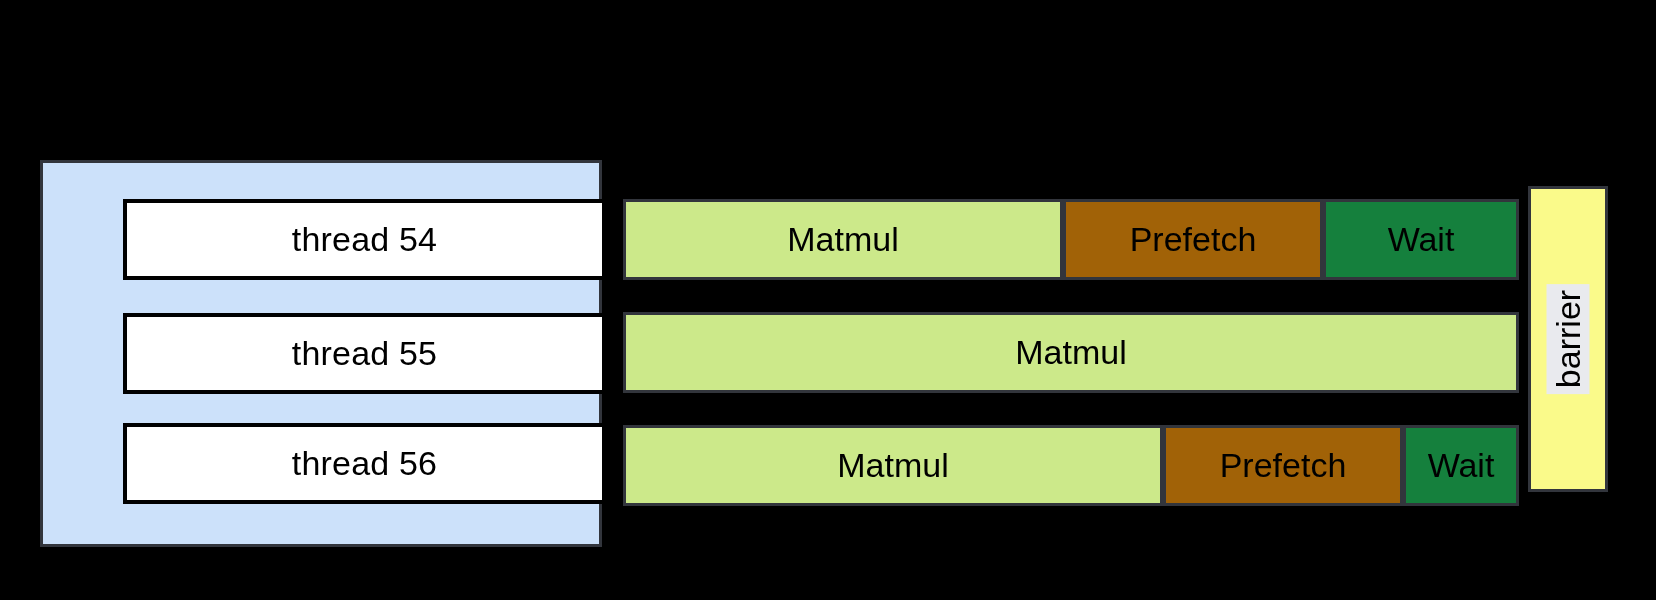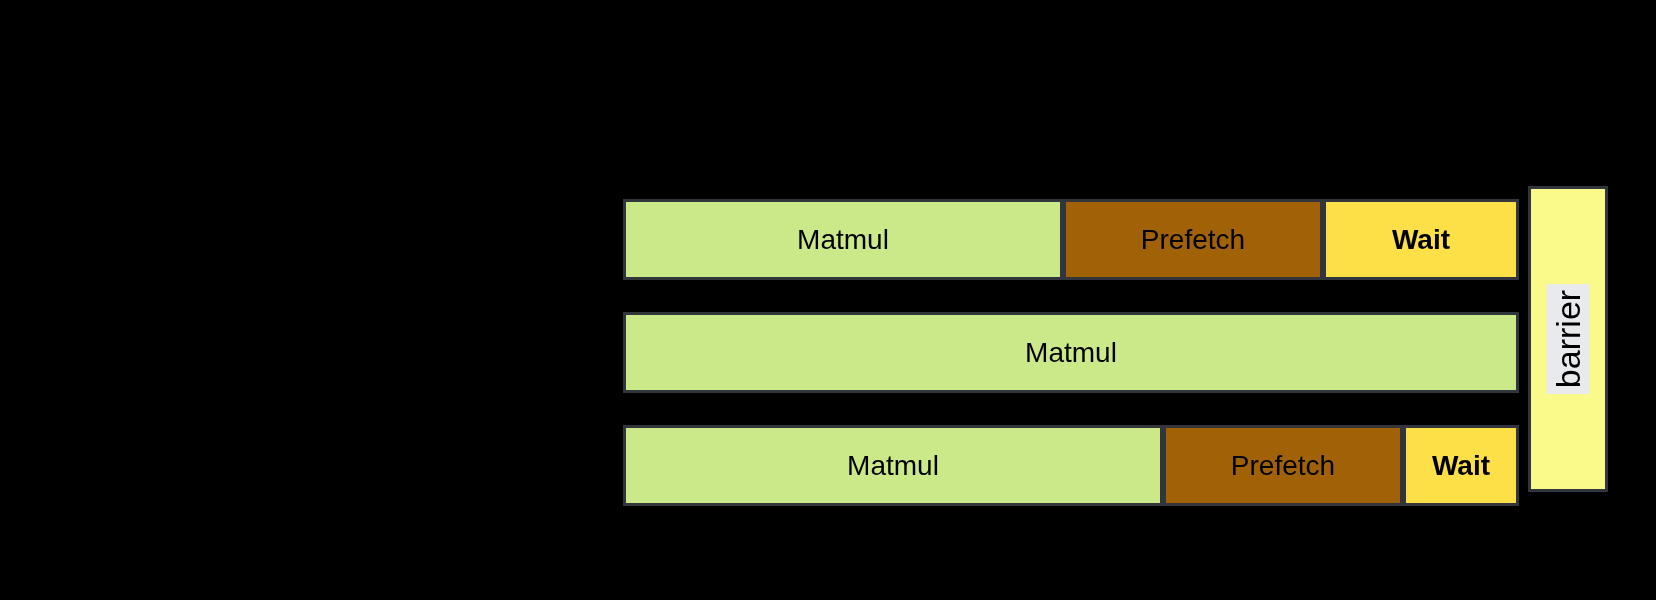--- a/index.html
+++ b/index.html
@@ -27,26 +27,26 @@
     color:#000;font-size:34px;letter-spacing:.2px;
   }
 
   
   .bar{
     position:absolute;
     height:81px;
     box-sizing:border-box;
     border:3px solid #32353c;
     display:flex;align-items:center;justify-content:center;
-    color:#000;font-size:28px;white-space:nowrap;
+    color:#000;font-size:34px;white-space:nowrap;
     overflow:hidden;
   }
   .seg-matmul{background:#cce98a;}
   .seg-prefetch{background:#a16207;}
-  .seg-wait{background:#fde047;font-weight:bold;}
+  .seg-wait{background:#15803d;}
 
   
   .barrier{
     position:absolute;
     left:1528px;top:186px;width:80px;height:306px;
     background:#fafa8a;
     border:3px solid #32353c;
     box-sizing:border-box;
   }
   .barrier-label{
@@ -57,20 +57,25 @@
     background:#e9eaee;
     color:#000;font-size:34px;white-space:nowrap;
     padding:2px 6px;
   }
 </style>
 </head>
 <body>
 
 <div id="stage">
 
+  <div class="group-panel">
+    <div class="thread-box" style="top:36px">thread 54</div>
+    <div class="thread-box" style="top:150px">thread 55</div>
+    <div class="thread-box" style="top:260px">thread 56</div>
+  </div>
 
   <div class="bar seg-matmul" style="left:623px;top:199px;width:440px">Matmul</div>
   <div class="bar seg-prefetch" style="left:1063px;top:199px;width:260px">Prefetch</div>
   <div class="bar seg-wait" style="left:1323px;top:199px;width:196px">Wait</div>
 
   <div class="bar seg-matmul" style="left:623px;top:312px;width:896px">Matmul</div>
 
   <div class="bar seg-matmul" style="left:623px;top:425px;width:540px">Matmul</div>
   <div class="bar seg-prefetch" style="left:1163px;top:425px;width:240px">Prefetch</div>
   <div class="bar seg-wait" style="left:1403px;top:425px;width:116px">Wait</div>

